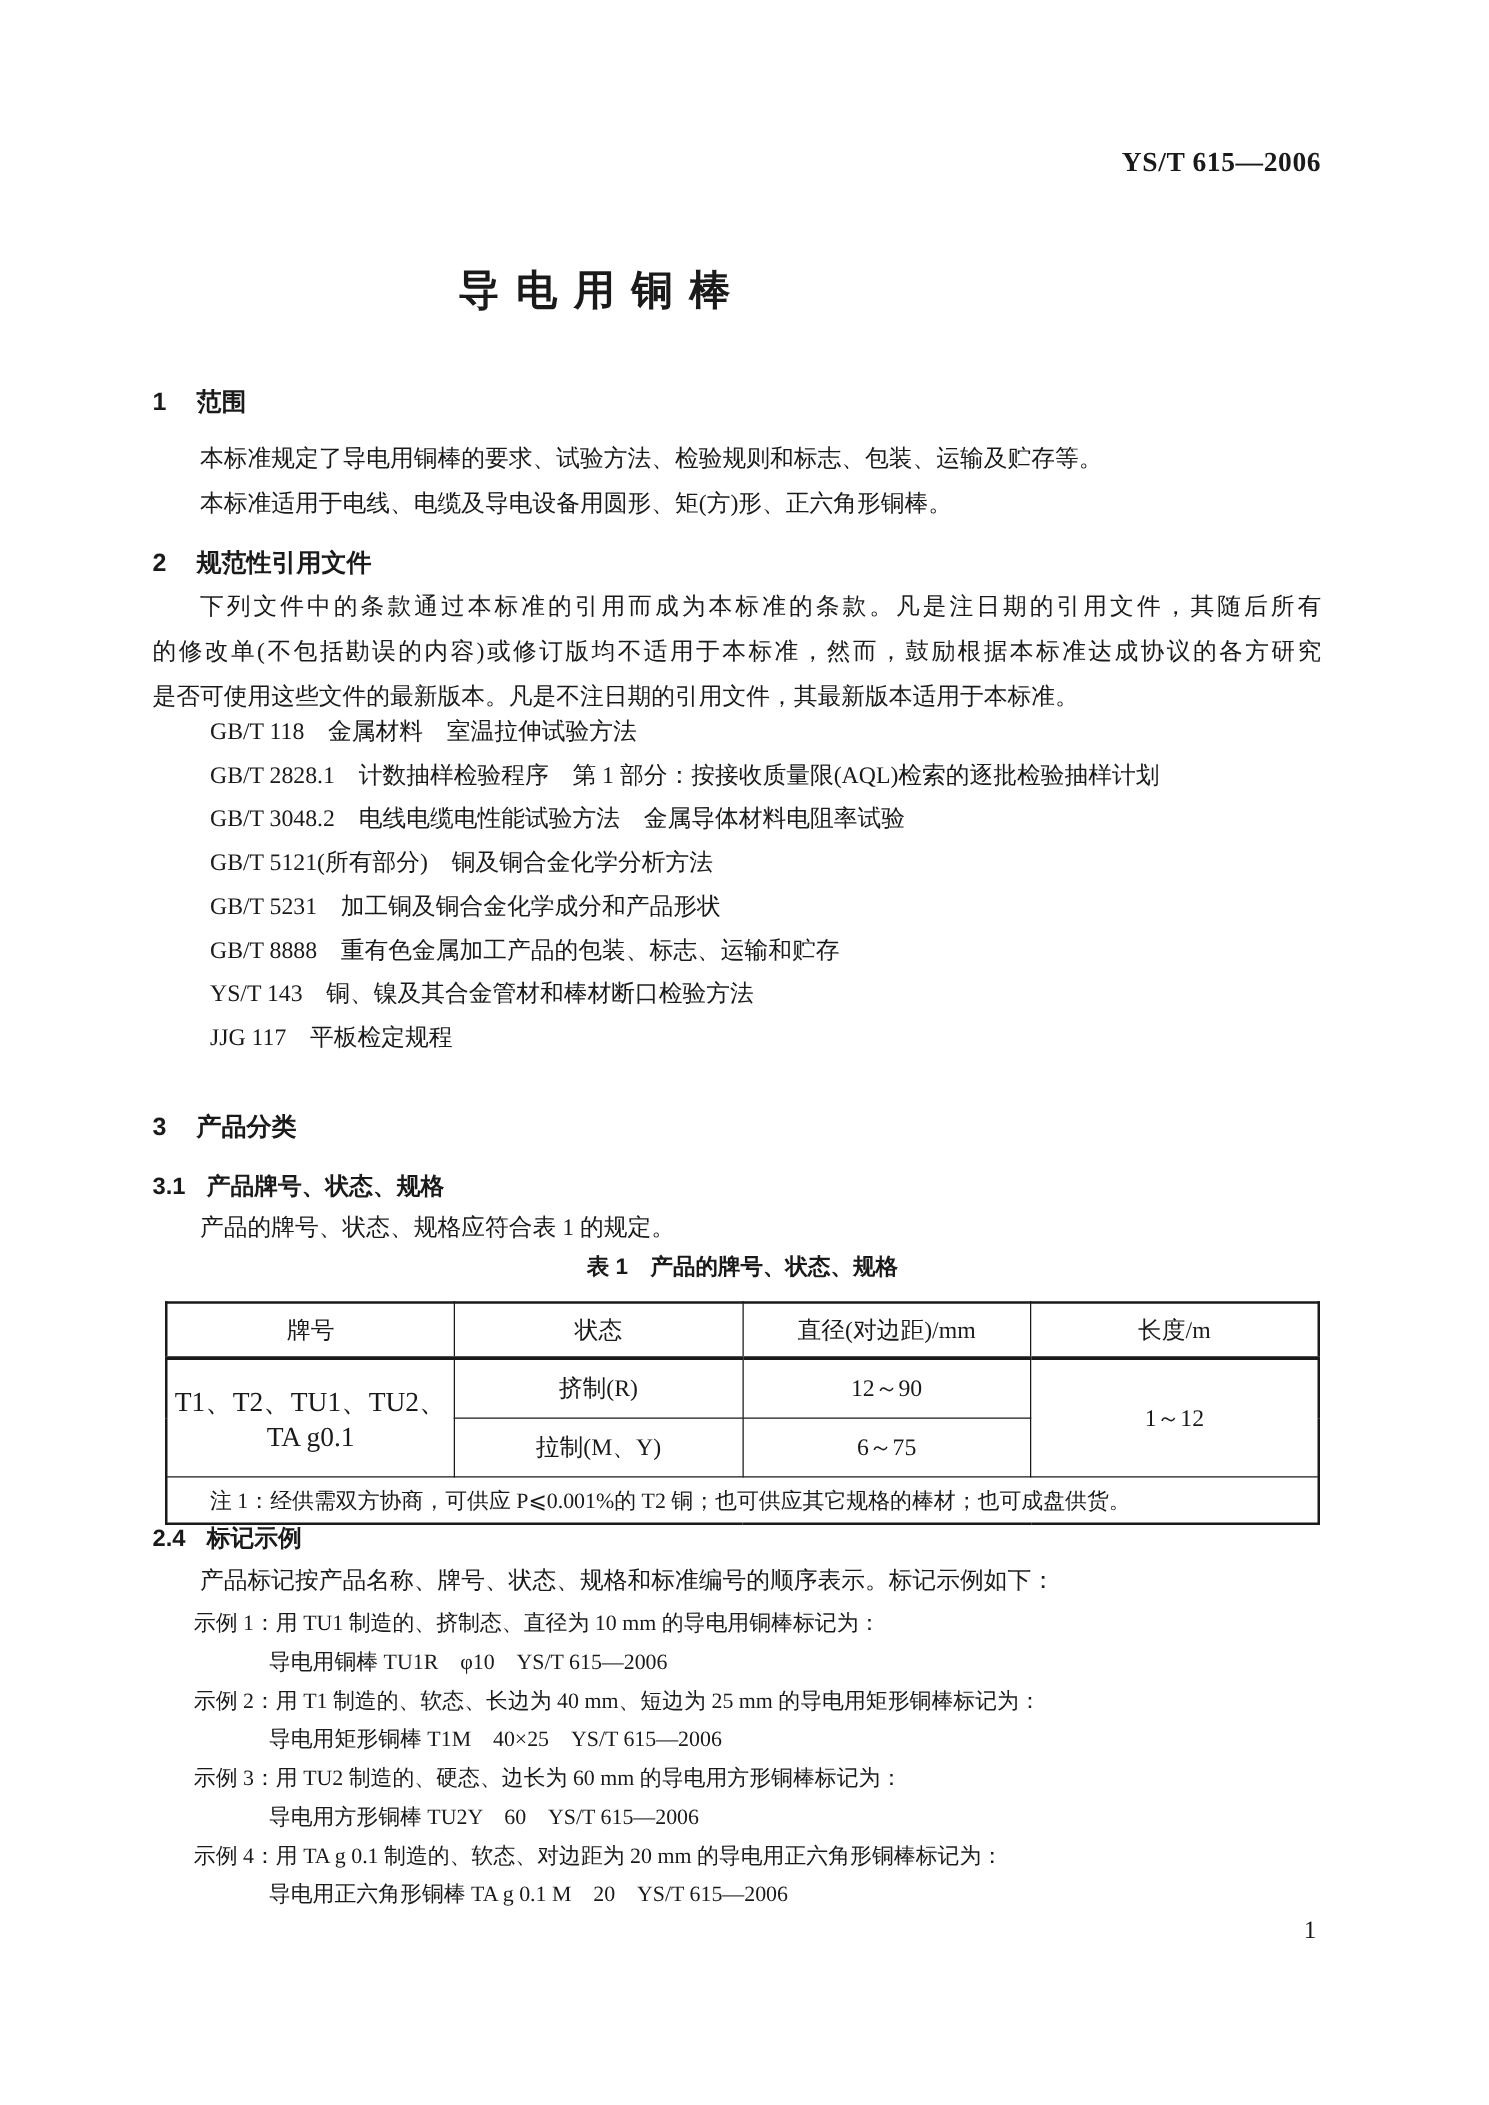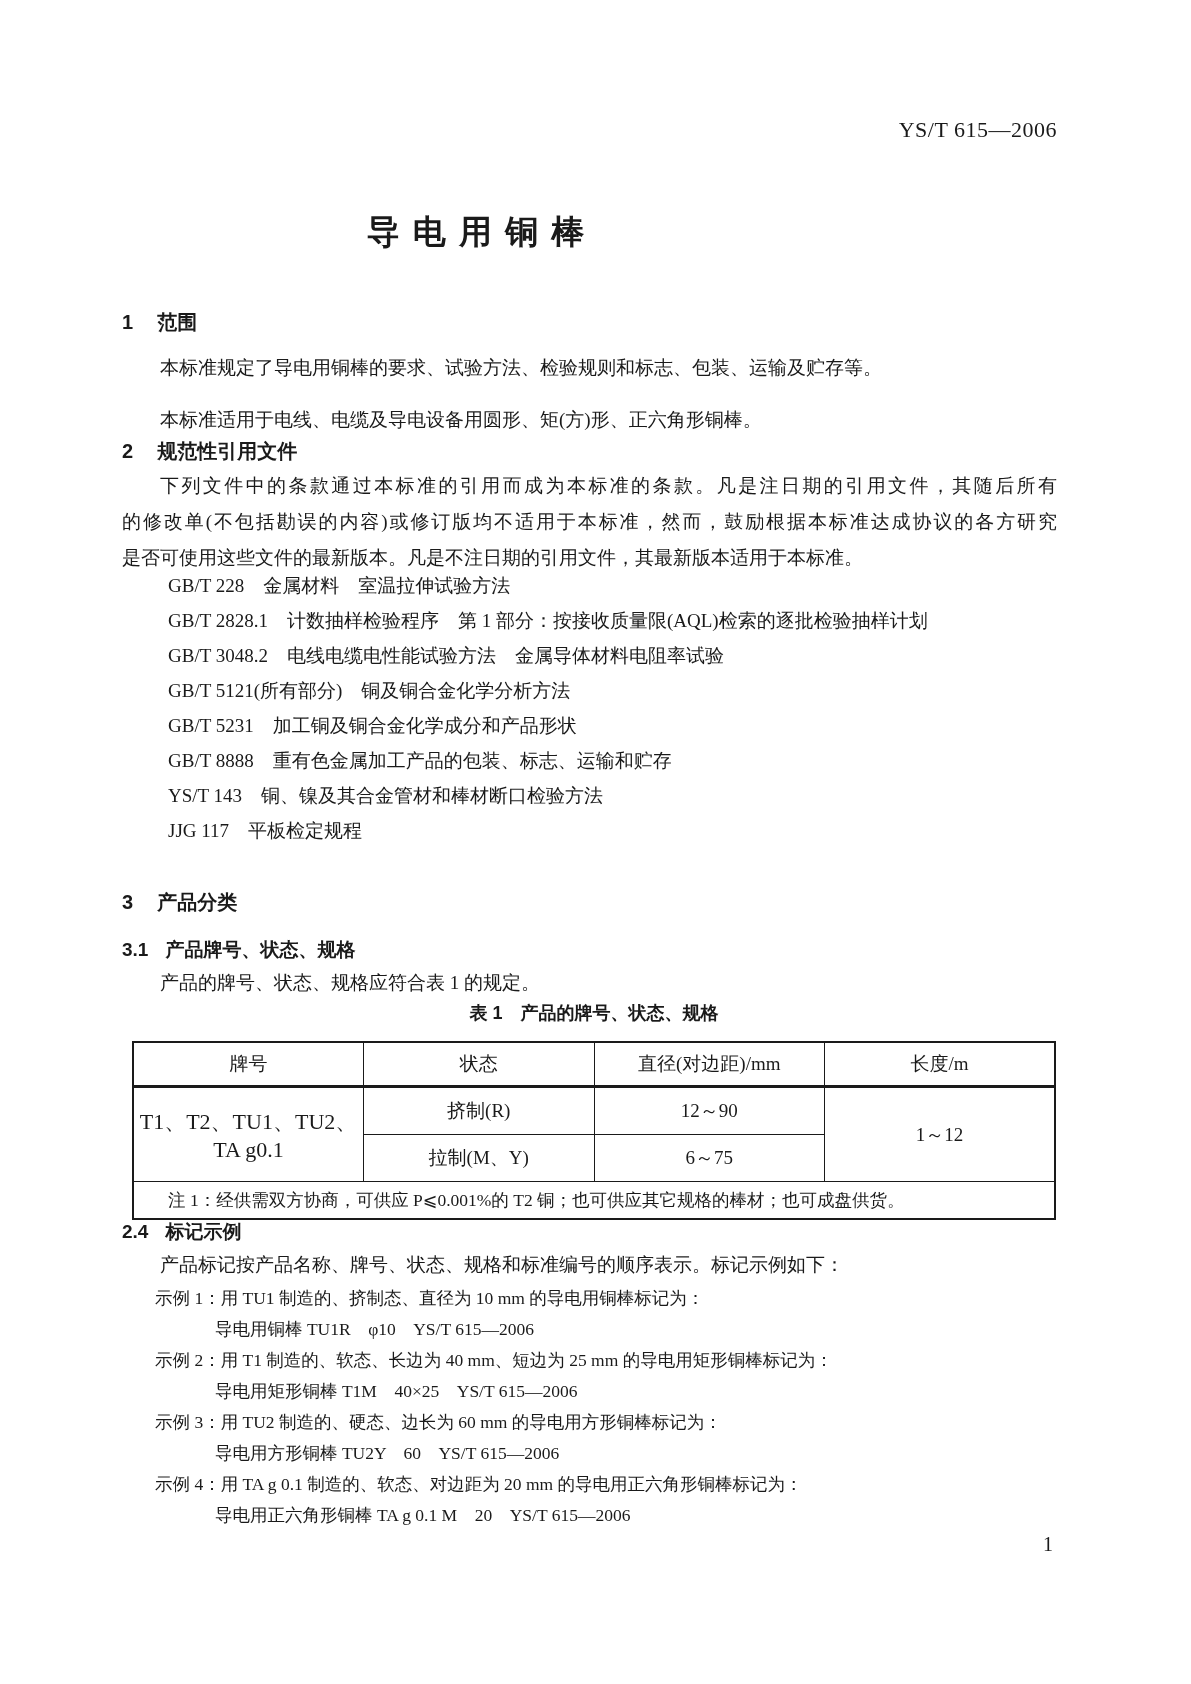--- a/index.html
+++ b/index.html
@@ -8,21 +8,21 @@
     width:1191px; height:1684px;
     background:#ffffff;
     color:#1a1a1a;
     font-family:"Liberation Serif","DejaVu Serif",serif;
     overflow:hidden;
   }
   .abs { position:absolute; }
   #doc-code {
     top:117px; right:134px;
     font-family:"Liberation Serif","DejaVu Serif",serif;
-    font-weight:normal; font-size:22px; letter-spacing:0.5px;
+    font-weight:bold; font-size:22px; letter-spacing:0.5px;
   }
   #title {
     top:210px; left:0; width:953px;
     text-align:center;
     font-family:"Liberation Sans","DejaVu Sans",sans-serif;
     font-weight:bold; font-size:33px; letter-spacing:2px;
   }
   .h1 {
     left:122px; width:940px;
     font-family:"Liberation Sans","DejaVu Sans",sans-serif;
@@ -39,21 +39,21 @@
   #h-s2 { top:437px; }
   #h-s3 { top:888px; }
   #h-s31 { top:936px; }
   #h-s32 { top:1218px; }
   .para {
     left:122px; width:935px;
     font-size:19px; line-height:36px;
     text-indent:38px;
   }
   #p-s1a { top:350px; }
-  #p-s1b { top:402px; }
+  #p-s1b { top:386px; }
   #p-s2  { top:468px; text-indent:0; }
   #p-s2 .jline { line-height:36px; text-align:justify; text-align-last:justify; }
   #p-s2 .jline.first { padding-left:38px; }
   #p-s2 .jline.last { text-align:left; text-align-last:left; }
   #p-s31 { top:965px; }
   #p-s32 { top:1247px; }
   #refs { top:568px; left:168px; width:900px; font-size:19px; }
   #refs .ref-line { line-height:35px; }
   #caption {
     top:1001px; left:132px; width:924px;
@@ -108,21 +108,21 @@
   <div id="h-s2" class="abs h1">
     <span class="num">2</span><span>规范性引用文件</span>
   </div>
   <div id="p-s2" class="abs para">
     <div class="jline first">下列文件中的条款通过本标准的引用而成为本标准的条款。凡是注日期的引用文件，其随后所有</div>
     <div class="jline">的修改单(不包括勘误的内容)或修订版均不适用于本标准，然而，鼓励根据本标准达成协议的各方研究</div>
     <div class="jline last">是否可使用这些文件的最新版本。凡是不注日期的引用文件，其最新版本适用于本标准。</div>
   </div>
 
   <div id="refs" class="abs">
-    <div class="ref-line">GB/T 228　金属材料　室温拉伸试验方法</div>
+    <div class="ref-line">GB/T 118　金属材料　室温拉伸试验方法</div>
     <div class="ref-line">GB/T 2828.1　计数抽样检验程序　第 1 部分：按接收质量限(AQL)检索的逐批检验抽样计划</div>
     <div class="ref-line">GB/T 3048.2　电线电缆电性能试验方法　金属导体材料电阻率试验</div>
     <div class="ref-line">GB/T 5121(所有部分)　铜及铜合金化学分析方法</div>
     <div class="ref-line">GB/T 5231　加工铜及铜合金化学成分和产品形状</div>
     <div class="ref-line">GB/T 8888　重有色金属加工产品的包装、标志、运输和贮存</div>
     <div class="ref-line">YS/T 143　铜、镍及其合金管材和棒材断口检验方法</div>
     <div class="ref-line">JJG 117　平板检定规程</div>
   </div>
 
   <div id="h-s3" class="abs h1">

